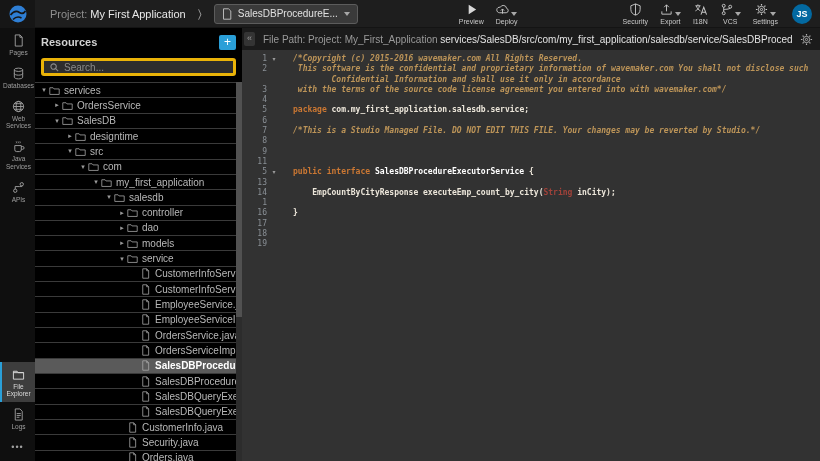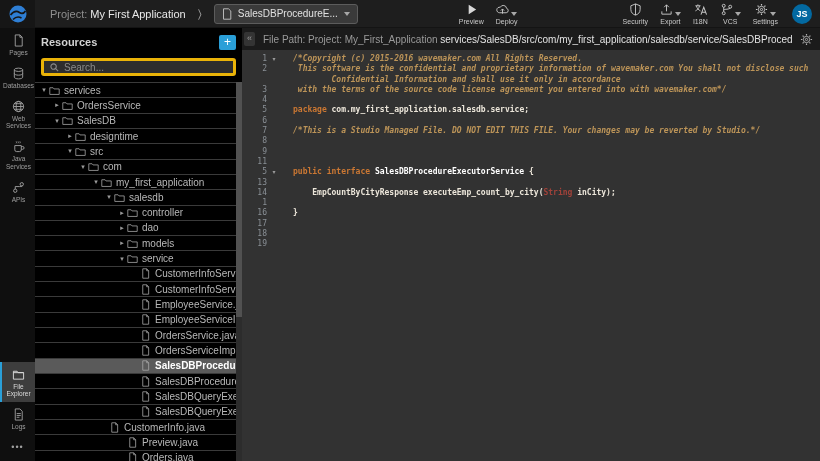--- a/index.html
+++ b/index.html
@@ -460,39 +460,39 @@
       <div class="tree-row" title="SalesDBQueryExecutorServiceImpl.java" style="padding-left: 95px;">
         <span class="tw-arrow"></span>
         <span class="tw-icon">
           <svg viewBox="0 0 12 14">
             <path d="M2.5 1 h5 L10 3.5 V13 H2.5 Z" fill="none" stroke="currentColor" stroke-width="1"></path>
             <path d="M7.5 1 V3.5 H10" fill="none" stroke="currentColor" stroke-width="1"></path>
           </svg>
         </span>
         <span class="tw-label">SalesDBQueryExecutorServiceImpl.java</span>
       </div>
-      <div class="tree-row" title="CustomerInfo.java" style="padding-left: 64px;">
+      <div class="tree-row" title="CustomerInfo.java" style="padding-left: 82px;">
         <span class="tw-arrow"></span>
         <span class="tw-icon">
           <svg viewBox="0 0 12 14">
             <path d="M2.5 1 h5 L10 3.5 V13 H2.5 Z" fill="none" stroke="currentColor" stroke-width="1"></path>
             <path d="M7.5 1 V3.5 H10" fill="none" stroke="currentColor" stroke-width="1"></path>
           </svg>
         </span>
         <span class="tw-label">CustomerInfo.java</span>
       </div>
       <div class="tree-row" title="Employee.java" style="padding-left: 82px;">
         <span class="tw-arrow"></span>
         <span class="tw-icon">
           <svg viewBox="0 0 12 14">
             <path d="M2.5 1 h5 L10 3.5 V13 H2.5 Z" fill="none" stroke="currentColor" stroke-width="1"></path>
             <path d="M7.5 1 V3.5 H10" fill="none" stroke="currentColor" stroke-width="1"></path>
           </svg>
         </span>
-        <span class="tw-label">Preview.java</span>
+        <span class="tw-label">Security.java</span>
       </div>
       <div class="tree-row" title="Orders.java" style="padding-left: 82px;">
         <span class="tw-arrow"></span>
         <span class="tw-icon">
           <svg viewBox="0 0 12 14">
             <path d="M2.5 1 h5 L10 3.5 V13 H2.5 Z" fill="none" stroke="currentColor" stroke-width="1"></path>
             <path d="M7.5 1 V3.5 H10" fill="none" stroke="currentColor" stroke-width="1"></path>
           </svg>
         </span>
         <span class="tw-label">Orders.java</span>

